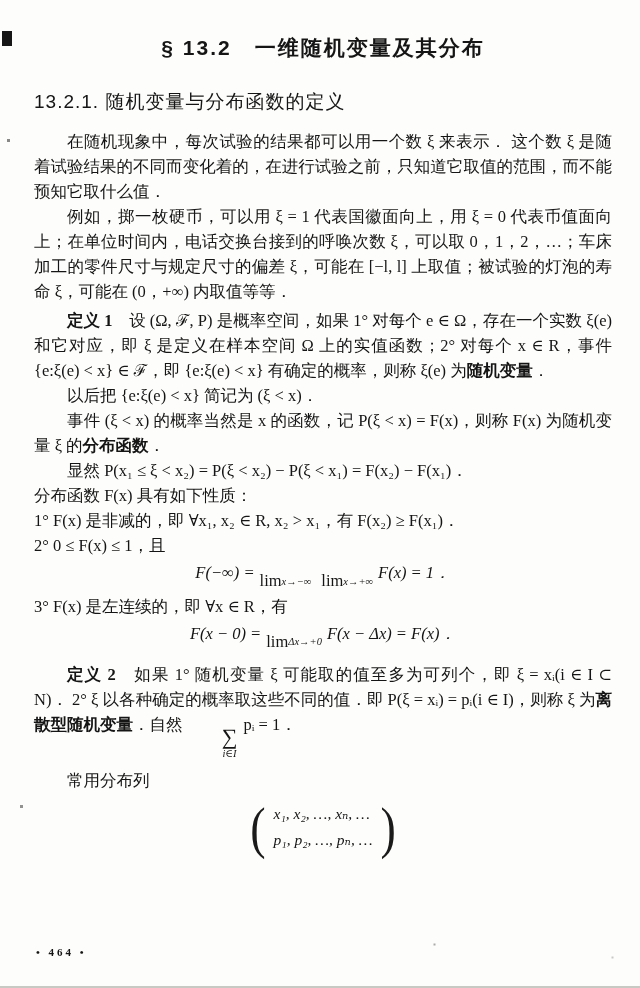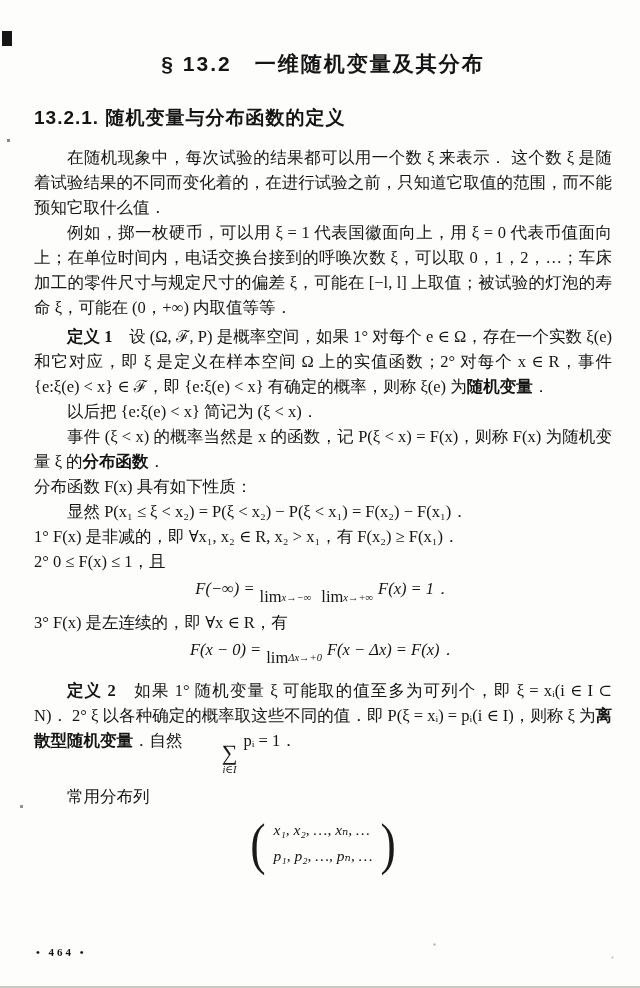--- a/index.html
+++ b/index.html
@@ -7,33 +7,33 @@
   body { background:#ffffff; }
   .page {
     position:relative;
     width:640px; height:988px;
     background:#fdfdfb;
     overflow:hidden;
     font-family:"Liberation Serif","DejaVu Serif",serif;
     color:#151515;
     border-bottom:2px solid #c9c9c4;
   }
-  .content { padding:40px 28px 0 34px; }
+  .content { padding:24px 28px 0 34px; }
 
   .doc-title {
     text-align:center;
     font-family:"Liberation Sans","DejaVu Sans",sans-serif;
     font-weight:bold;
     font-size:21px;
     letter-spacing:2px;
     margin-top:10px;
   }
   .sec-heading {
     font-family:"Liberation Sans","DejaVu Sans",sans-serif;
-    font-weight:bold;
+    font-weight:normal;
     font-size:19px;
     letter-spacing:1px;
   }
   .h1 { margin-top:27px; }
   .h2 { margin-top:22px; }
 
   .para {
     font-size:16.5px;
     line-height:25px;
     text-align:justify;
@@ -138,23 +138,23 @@
     <p class="para mt14">在随机现象中，每次试验的结果都可以用一个数 ξ 来表示． 这个数 ξ 是随着试验结果的不同而变化着的，在进行试验之前，只知道它取值的范围，而不能预知它取什么值．</p>
 
     <p class="para">例如，掷一枚硬币，可以用 ξ = 1 代表国徽面向上，用 ξ = 0 代表币值面向上；在单位时间内，电话交换台接到的呼唤次数 ξ，可以取 0，1，2，…；车床加工的零件尺寸与规定尺寸的偏差 ξ，可能在 [−l, l] 上取值；被试验的灯泡的寿命 ξ，可能在 (0，+∞) 内取值等等．</p>
 
     <p class="para mt4"><span class="term">定义 1</span><span>　设 (Ω, ℱ, P) 是概率空间，如果 1° 对每个 e ∈ Ω，存在一个实数 ξ(e) 和它对应，即 ξ 是定义在样本空间 Ω 上的实值函数；2° 对每个 x ∈ R，事件 {e:ξ(e) &lt; x} ∈ ℱ，即 {e:ξ(e) &lt; x} 有确定的概率，则称 ξ(e) 为</span><span class="term">随机变量</span><span>．</span></p>
 
     <p class="para">以后把 {e:ξ(e) &lt; x} 简记为 (ξ &lt; x)．</p>
 
     <p class="para"><span>事件 (ξ &lt; x) 的概率当然是 x 的函数，记 P(ξ &lt; x) = F(x)，则称 F(x) 为随机变量 ξ 的</span><span class="term">分布函数</span><span>．</span></p>
 
+    <p class="para">显然 P(x₁ ≤ ξ &lt; x₂) = P(ξ &lt; x₂) − P(ξ &lt; x₁) = F(x₂) − F(x₁)．</p>
+
     <p class="para noindent">分布函数 F(x) 具有如下性质：</p>
-
-    <p class="para">显然 P(x₁ ≤ ξ &lt; x₂) = P(ξ &lt; x₂) − P(ξ &lt; x₁) = F(x₂) − F(x₁)．</p>
 
     <p class="para noindent">1° F(x) 是非减的，即 ∀x₁, x₂ ∈ R, x₂ &gt; x₁，有 F(x₂) ≥ F(x₁)．</p>
 
     <p class="para noindent">2° 0 ≤ F(x) ≤ 1，且</p>
 
     <div class="formula">
       <span>F(−∞) =</span><span class="lim">
           <span class="lim-top">lim</span>
           <span class="sub">x→−∞</span>
         </span><span class="lim">

